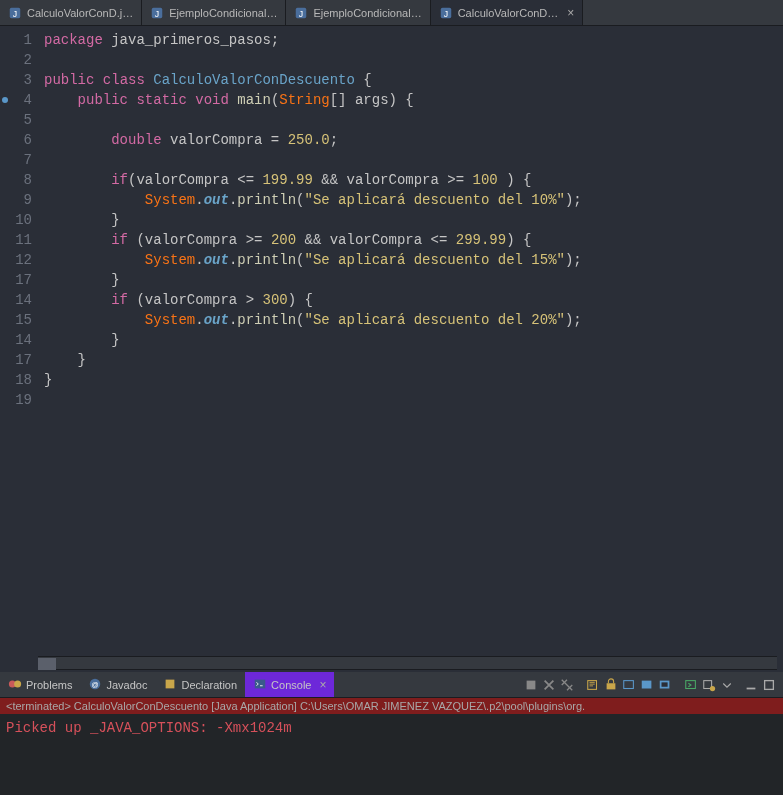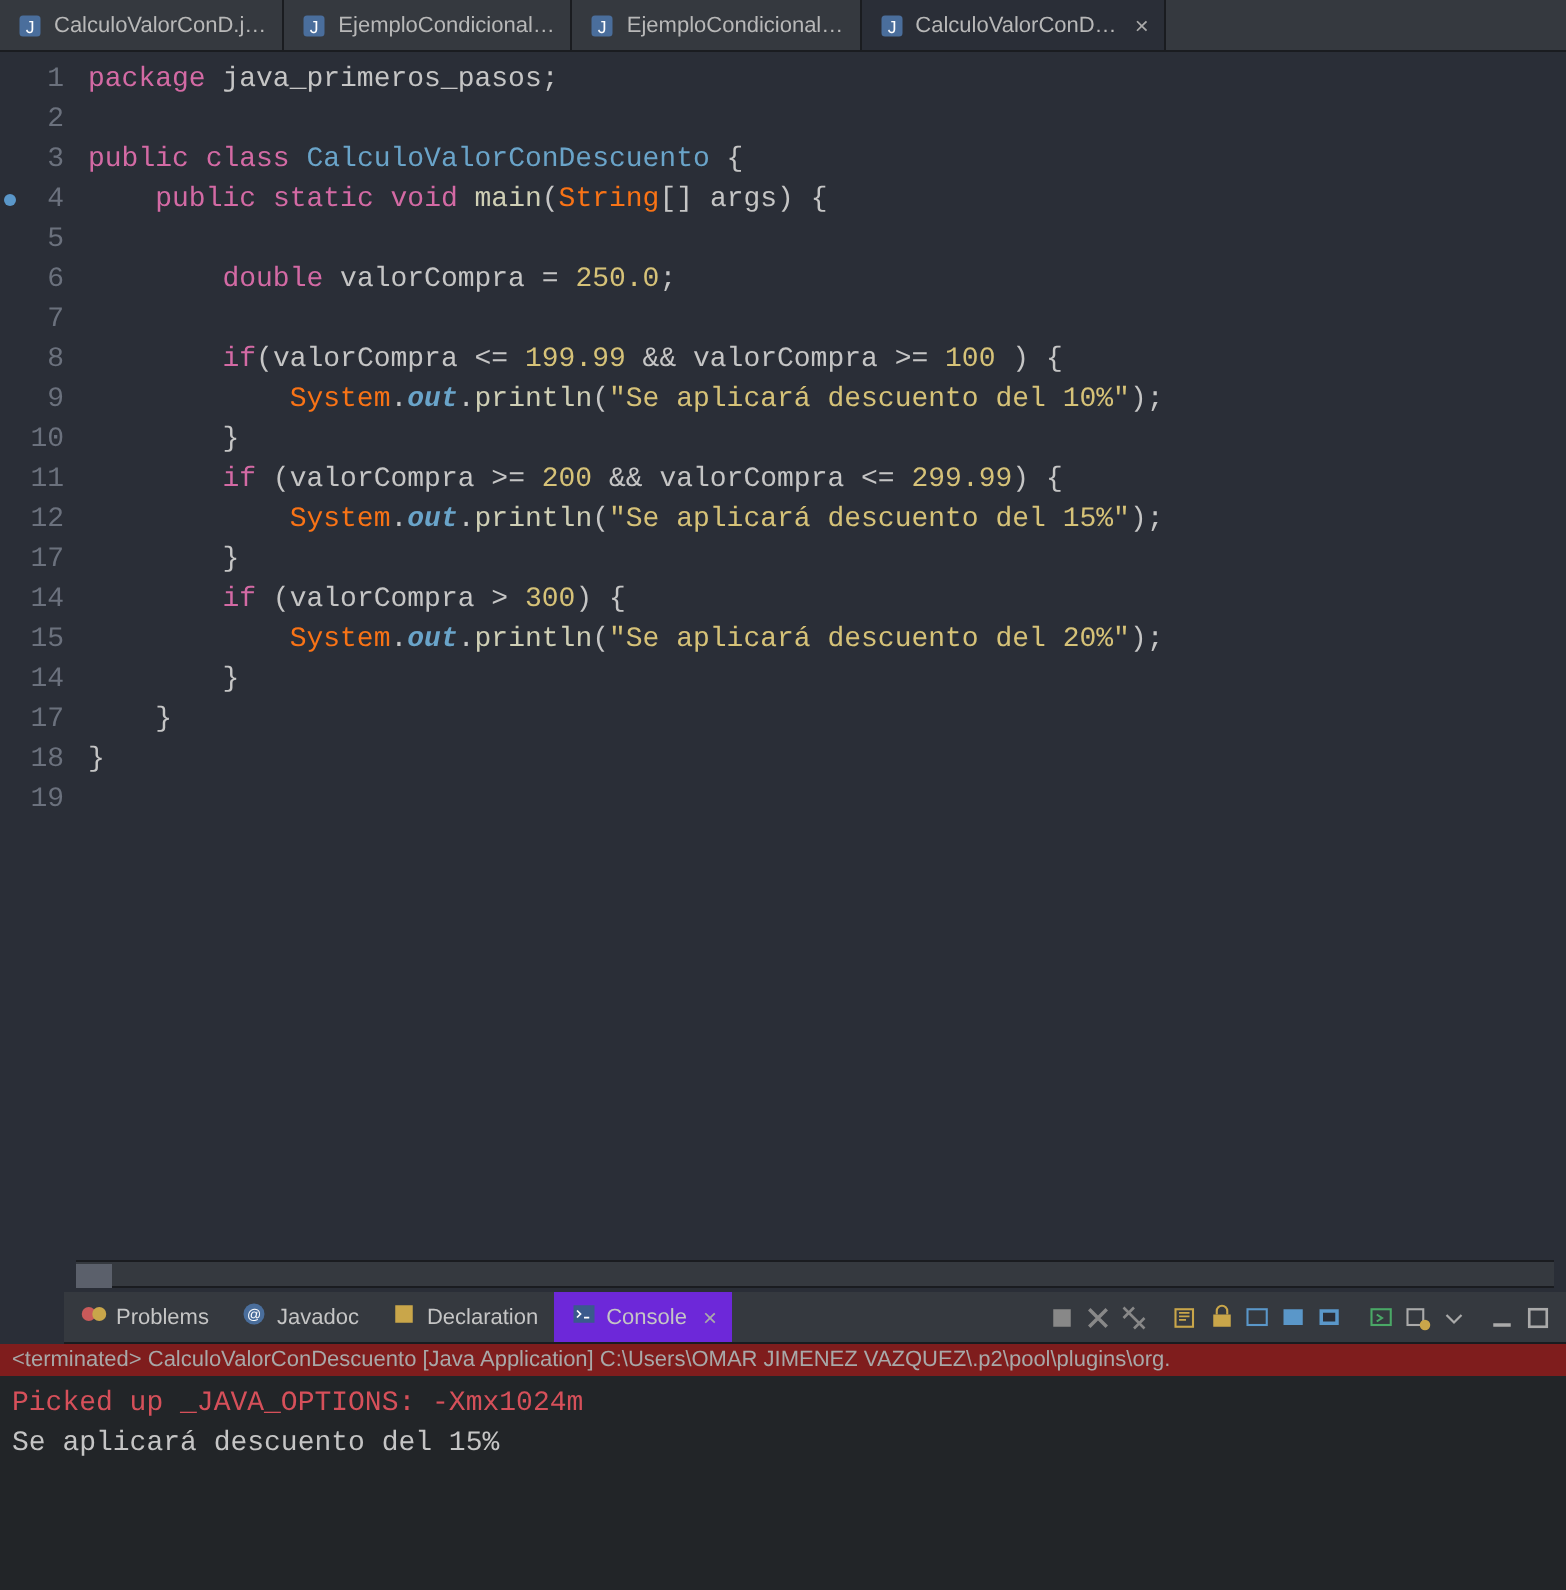--- a/index.html
+++ b/index.html
@@ -21,27 +21,27 @@
 .type { color:#f97316;text-align:right; }
 .id { color:#c5c5c5; }
 .cls { color:#6aa4c9;margin-top:21px; }
 .mth { color:#cfcfb5; }
 .num { color:#d6c278; }
 .str { color:#d6c278; }
 .pun { color:#c5c5c5; }
 .fld { color:#6aa4c9; font-style:italic; font-weight:bold; }
 .hscroll { height:14px; background:#35393f; border-top:1px solid #1a1c20; border-bottom:1px solid #1a1c20; position:relative; margin:0 6px 2px 38px; }
 .hscroll .thumb { position:absolute; left:0; top:1px; height:12px; width:18px; background:#5b606b; }
-.bottom-tabs { display:flex; align-items:center; background:#35393f; height:26px; border-bottom:1px solid #1a1c20; font-family:'Segoe UI',Arial,sans-serif; font-size:11px;margin-left:32px; }
+.bottom-tabs { display:flex; align-items:center; background:#35393f; height:26px; border-bottom:1px solid #1a1c20; font-family:'Segoe UI',Arial,sans-serif; font-size:11px; }
 .btab { display:flex; align-items:center; gap:4px; padding:0 8px; height:100%; cursor:pointer; color:#c5c5c5; }
 .btab.active { background:#6d28d9; }
 .toolbar-icons { margin-left:auto; display:flex; align-items:center; gap:2px; padding-right:6px; }
 .ticon { width:16px; height:16px; display:inline-flex; align-items:center; justify-content:center; cursor:pointer; }
 .console-status { background:#7f1d1d; color:#a8a8a8; padding:2px 6px; font-family:'Segoe UI',Arial,sans-serif; font-size:11px; white-space:nowrap; overflow:hidden; }
-.console-out { background:#222528; padding:4px 6px; font-size:14px; line-height:20px; white-space:pre; flex:0 0 auto; height:107px; overflow:hidden; }
+.console-out { background:#222528; padding:4px 6px; font-size:14px; line-height:20px; white-space:pre; flex:0 0 auto; height:81px; overflow:hidden; }
 .console-out .red { color:#d6505a; }
 .console-out .plain { color:#c5c5c5; }
 .mini-icon { width:14px; height:14px; display:inline-block; }
 </style>
 </head>
 <body>
 
 <div class="tabs" id="tabbar">
     <div class="tab">
       <span class="file-icon">
@@ -216,13 +216,13 @@
       </span>
     <span class="ticon">
         <svg viewBox="0 0 16 16" width="14" height="14">
           <rect x="3" y="3" width="10" height="10" fill="none" stroke="#aaa" stroke-width="1.5"></rect>
         </svg>
       </span>
   </div>
 </div>
 
 <div class="console-status">&lt;terminated&gt; CalculoValorConDescuento [Java Application] C:\Users\OMAR JIMENEZ VAZQUEZ\.p2\pool\plugins\org.</div>
-<div class="console-out" id="cout"><div class="red">Picked up _JAVA_OPTIONS: -Xmx1024m</div><div class="plain">Se aplicará descuento del 15%</div></div>
+<div class="console-out" id="cout"><div class="red">Picked up _JAVA_OPTIONS: -Xmx1024m</div></div>
 
 </body></html>

